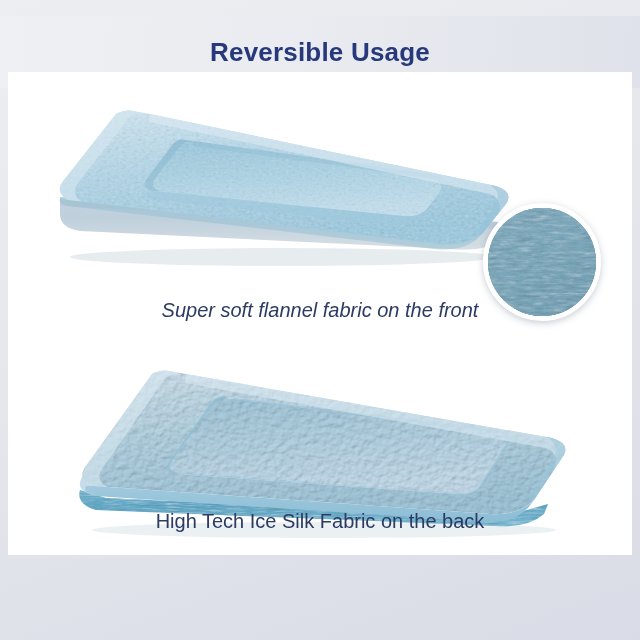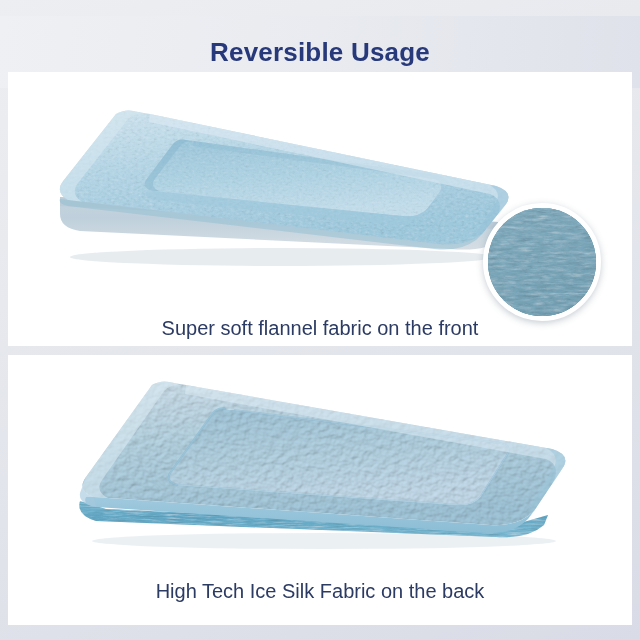--- a/index.html
+++ b/index.html
@@ -46,39 +46,39 @@
 
   
   .panel {
     position: absolute;
     left: 8px;
     width: 624px;
     background: #ffffff;
     overflow: hidden;
   }
   .panel-top    { top: 72px;  height: 274px; }
-  .panel-bottom { top: 355px; height: 270px; }
+  .panel-bottom { top: 344px; height: 211px; }
 
   .panel-inner {
     position: relative;
     width: 100%;
     height: 100%;
   }
 
   .caption {
     position: absolute;
     left: 0;
     width: 100%;
     text-align: center;
     font-size: 20px;
     color: #2c3b63;
     line-height: 1;
     white-space: nowrap;
   }
-  .caption-top    { bottom: 8px; }
+  .caption-top    { bottom: 26px; font-style: italic; }
   .caption-bottom { bottom: 24px; }
 
   
   .bed-wrap {
     position: absolute;
     left: 0;
     top: 0;
     width: 100%;
     height: 100%;
   }

